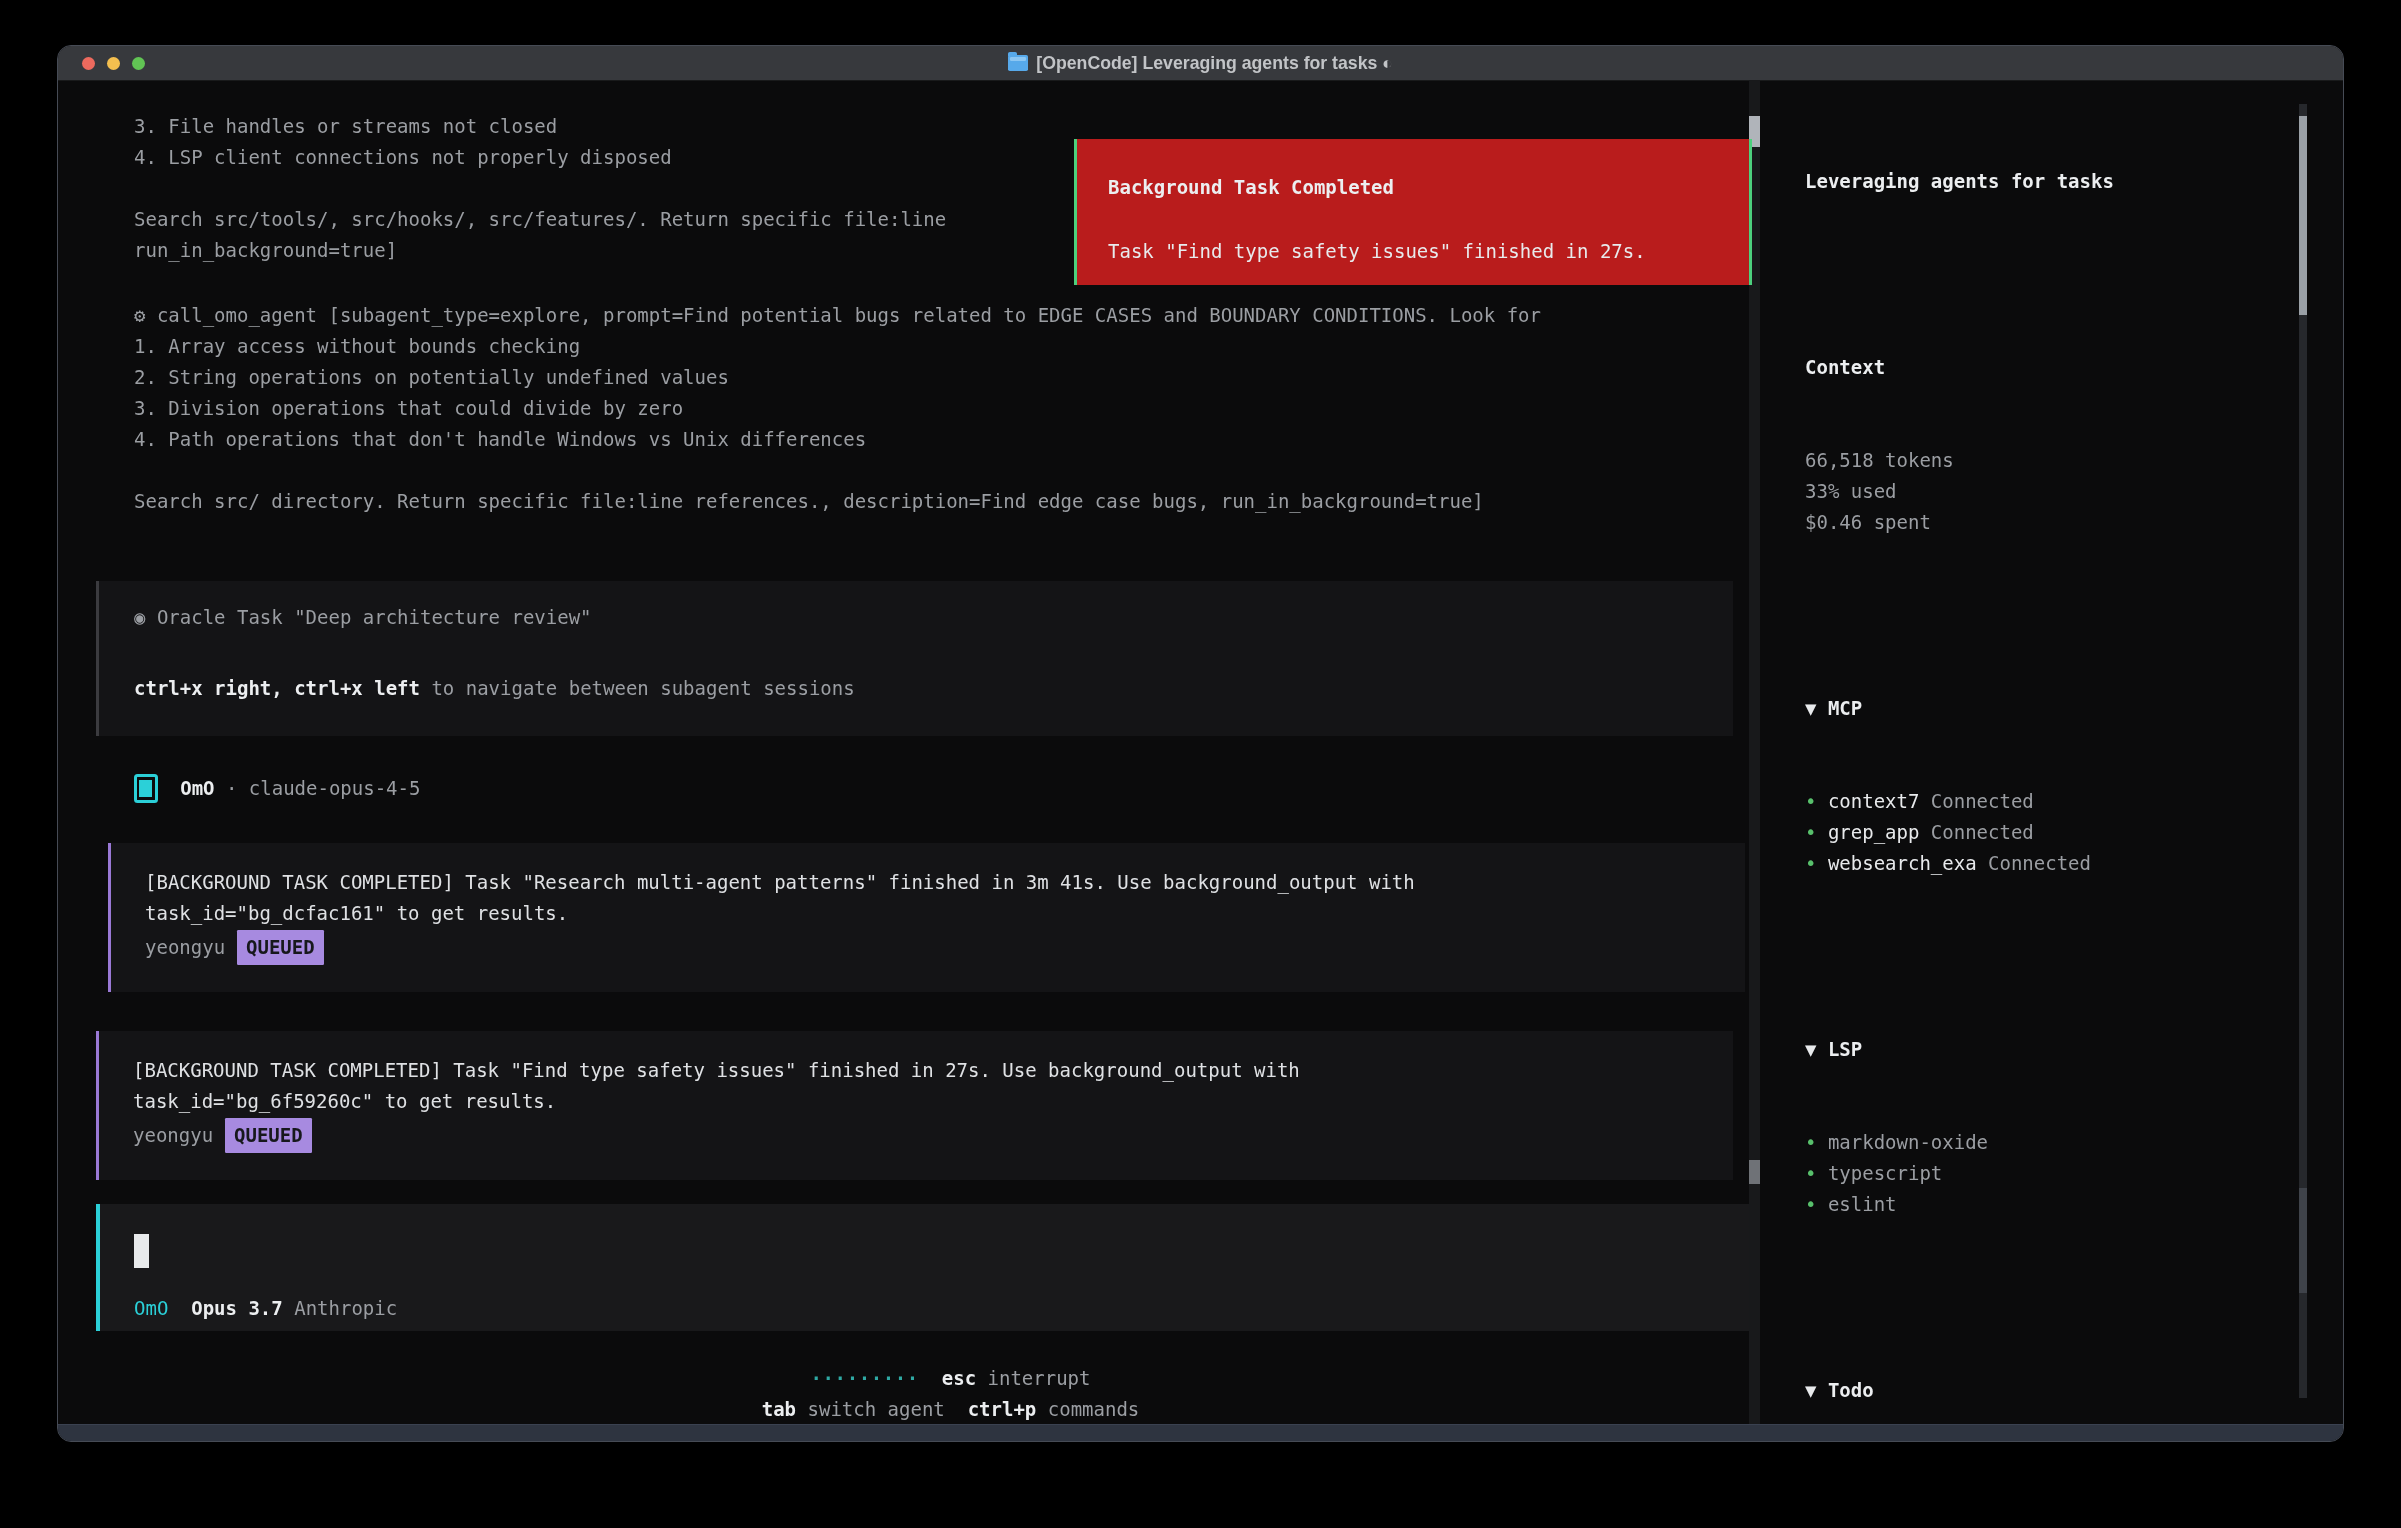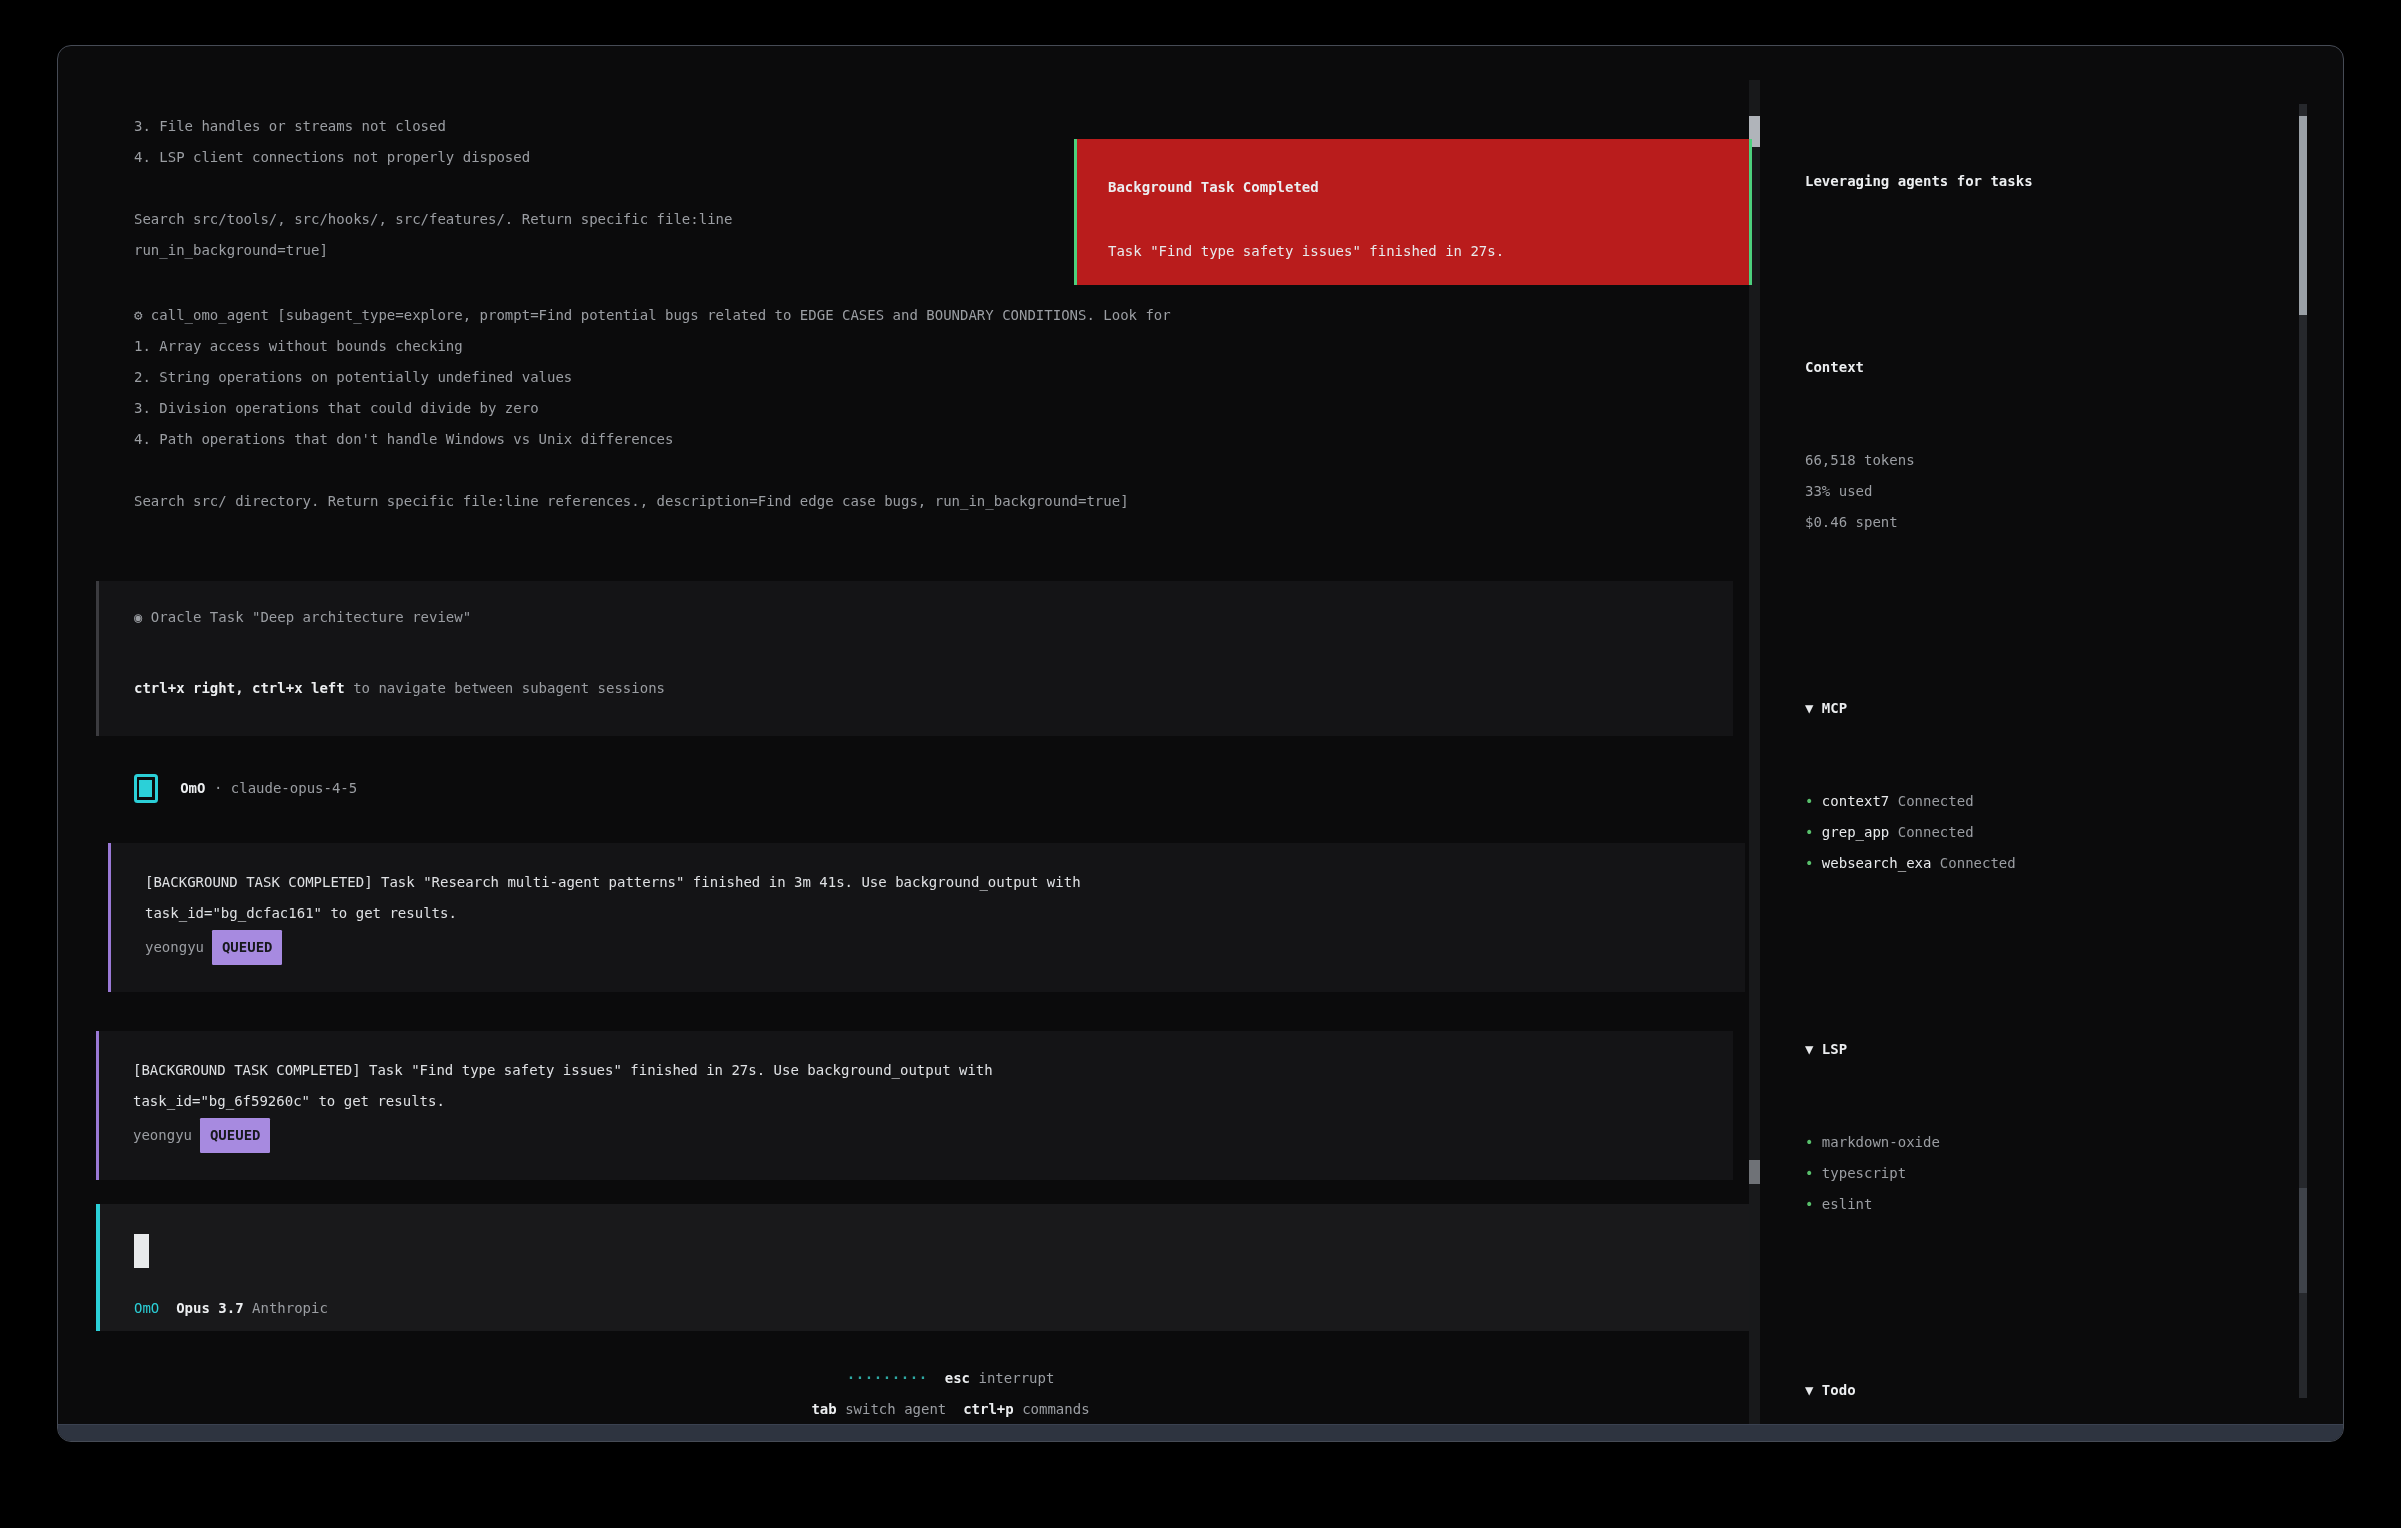--- a/index.html
+++ b/index.html
@@ -17,21 +17,21 @@
             display:flex;align-items:center;justify-content:center;}
   .lights{position:absolute;left:23.6px;top:0;height:100%;display:flex;align-items:center;gap:12.4px;}
   .light{width:13px;height:13px;border-radius:50%;}
   .light.red{background:var(--light-red);} .light.yellow{background:var(--light-yellow);} .light.green{background:var(--light-green);}
   .title{font-family:"Liberation Sans",sans-serif;font-weight:bold;font-size:17.7px;color:#c2c4c7;
          display:flex;align-items:center;gap:8.3px;}
   .folder{width:20px;height:15.4px;background:#57a9ea;border-radius:1.8px;position:relative;display:inline-block;}
   .folder::before{content:"";position:absolute;top:-3.5px;left:0;width:8.9px;height:4.7px;background:#57a9ea;border-radius:1.8px 1.8px 0 0;}
   .folder::after{content:"";position:absolute;top:1.8px;left:1.8px;right:1.8px;height:3.5px;background:#8cc6f2;border-radius:1.2px;}
 
-  .mono{font-size:14px;line-height:31px;white-space:pre;}
+  .mono{font-size:19px;line-height:31px;white-space:pre;}
   .ln{height:31px;white-space:pre;}
   .g{color:#9b9ea3;} .w{color:#e8eaec;} .wb{color:#eceef0;font-weight:bold;} .dot{color:var(--green-dot);} .cy{color:var(--cyan);}
   .spin{color:var(--teal);font-weight:bold;letter-spacing:0.6px;}
   .badge{background:var(--badge-bg);color:var(--badge-text);font-weight:bold;padding:1.8px 9.5px;border-radius:1.2px;}
 
   .abs{position:absolute;}
   .card{position:absolute;background:#141416;box-sizing:border-box;}
 
   #top-lines{left:76px;top:65px;}
   #toast{left:1016px;top:93px;width:678px;height:146px;background:#b91c1c;
@@ -64,20 +64,31 @@
   #side-scroll{position:absolute;left:2241px;top:58px;width:8.3px;height:1294px;background:#26282c;}
   #side-scroll .th{position:absolute;left:0;right:0;top:11.8px;height:199px;background:#9aa0a6;}
   #side-scroll .seg{position:absolute;left:0;right:0;top:1084px;height:105px;background:#3f434a;}
   .winfooter{position:absolute;left:0;right:0;bottom:0;height:16px;background:#2e3440;border-top:0.6px solid #3a4150;}
 </style>
 </head>
 <body>
 
 <div class="window">
 
+  <div class="titlebar">
+    <div class="lights">
+      <span class="light red"></span>
+      <span class="light yellow"></span>
+      <span class="light green"></span>
+    </div>
+    <div class="title">
+      <span class="folder"></span>
+      <span>[OpenCode] Leveraging agents for tasks ◐</span>
+    </div>
+  </div>
 
   <div class="abs mono g" id="top-lines"><div class="ln">3. File handles or streams not closed</div><div class="ln">4. LSP client connections not properly disposed</div><div class="ln">&nbsp;</div><div class="ln">Search src/tools/, src/hooks/, src/features/. Return specific file:line</div><div class="ln">run_in_background=true]</div></div>
 
   <div class="card" id="toast">
     <div class="mono wb t">Background Task Completed</div>
     <div class="mono w b">Task "Find type safety issues" finished in 27s.</div>
   </div>
 
   <div class="abs mono g" id="call-lines"><div class="ln">⚙ call_omo_agent [subagent_type=explore, prompt=Find potential bugs related to EDGE CASES and BOUNDARY CONDITIONS. Look for</div><div class="ln">1. Array access without bounds checking</div><div class="ln">2. String operations on potentially undefined values</div><div class="ln">3. Division operations that could divide by zero</div><div class="ln">4. Path operations that don't handle Windows vs Unix differences</div><div class="ln">&nbsp;</div><div class="ln">Search src/ directory. Return specific file:line references., description=Find edge case bugs, run_in_background=true]</div></div>
 

